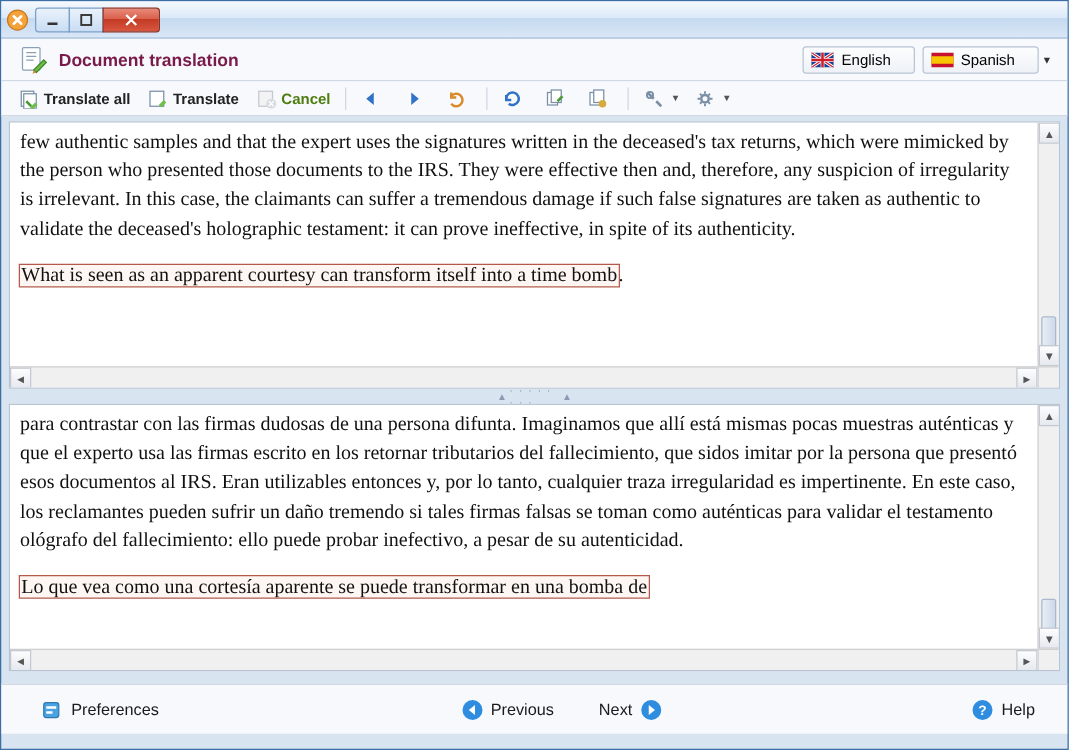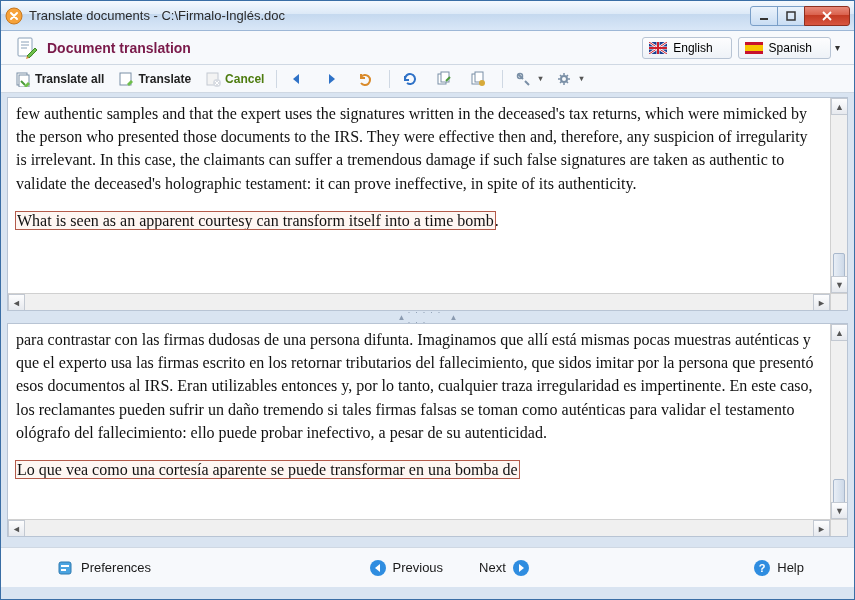--- a/index.html
+++ b/index.html
@@ -186,21 +186,21 @@
   }
   .splitter .dotline { color: #8a9ab0; font-size: 9px; letter-spacing: 1px; }
   .splitter .tri { color: #8a9ab0; font-size: 8px; }
   
   .footer {
     height: 40px;
     border-top: 1px solid #cfd8e3;
     background: #f7f9fc;
     display: flex;
     align-items: center;
-    padding: 0 42px;
+    padding: 0 18px;
   }
   .footer .grow { flex: 1; }
   .footer .fbtn {
     display: inline-flex; align-items: center;
     color: #1a1a1a;
     font-size: 13px;
     padding: 4px 8px;
     cursor: pointer;
     border-radius: 3px;
   }
@@ -213,21 +213,20 @@
 </head>
 <body>
 
 <div class="titlebar">
   <span class="app-icon">
     <svg viewBox="0 0 18 18" width="18" height="18">
       <circle cx="9" cy="9" r="8" fill="#f6a23a" stroke="#c9781e"></circle>
       <path d="M6 6 L12 12 M12 6 L6 12" stroke="#fff" stroke-width="2" stroke-linecap="round"></path>
     </svg>
   </span>
-  <span class="title-text">Translate documents - C:\Firmalo-Inglés.doc</span>
   <div class="winbtns">
     <div class="winbtn min">
       <svg width="10" height="10" viewBox="0 0 10 10">
           <rect x="1" y="7" width="8" height="2" fill="#333"></rect>
         </svg>
     </div>
     <div class="winbtn">
       <svg width="10" height="10" viewBox="0 0 10 10">
           <rect x="1" y="1" width="8" height="8" fill="none" stroke="#333" stroke-width="1.5"></rect>
         </svg>

